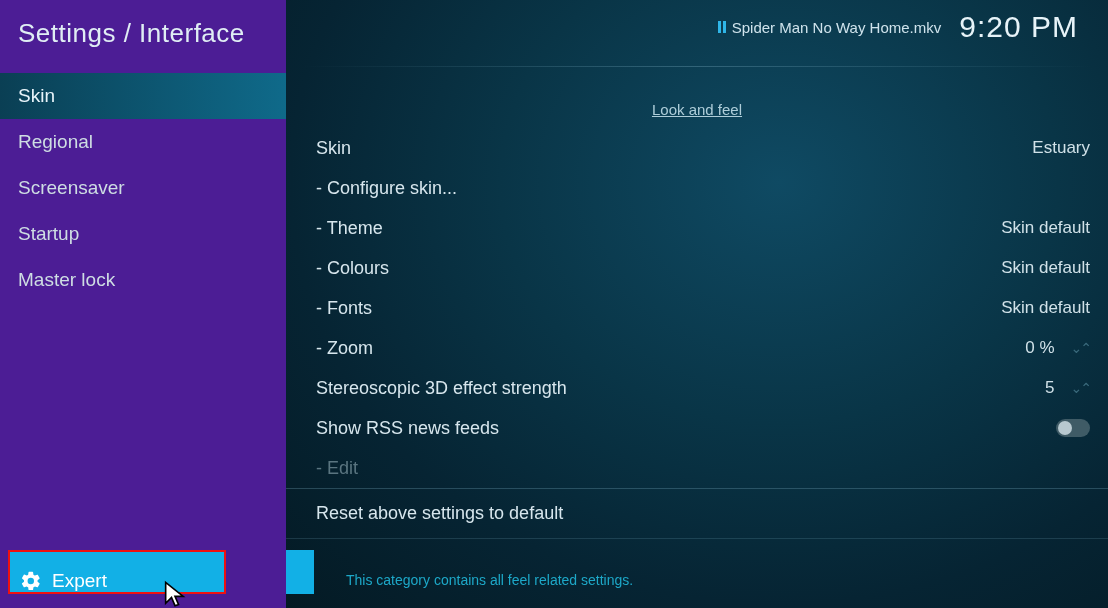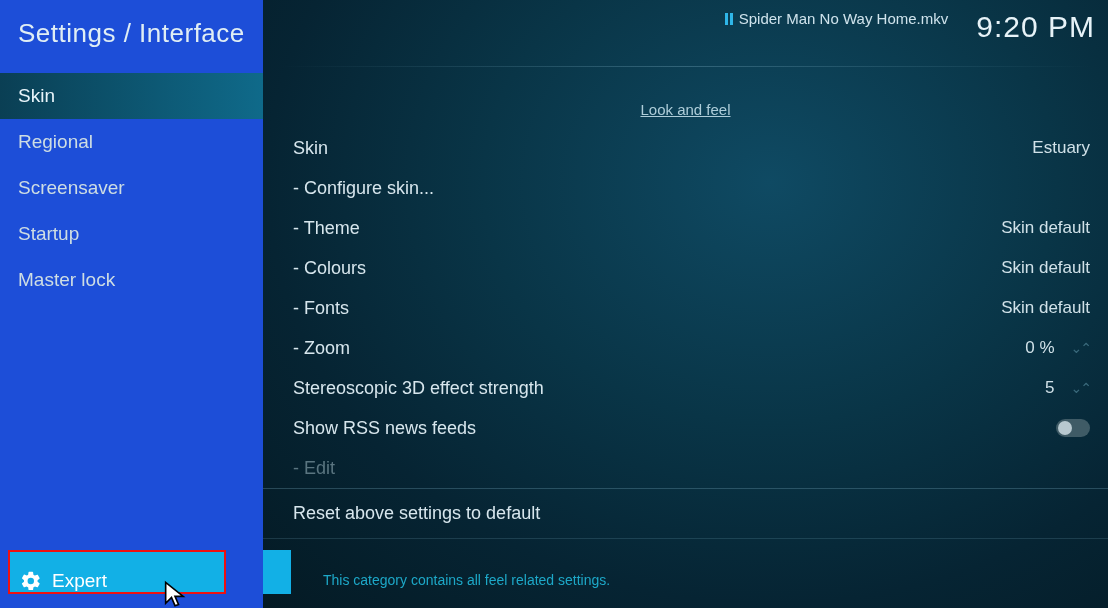--- a/index.html
+++ b/index.html
@@ -3,23 +3,23 @@
 <meta charset="utf-8">
 <style>
   * { margin: 0; padding: 0; box-sizing: border-box; }
   html, body { width: 1108px; height: 608px; overflow: hidden; font-family: Arial, sans-serif; }
   body {
     background: #000;
     display: flex;
     color: #d8e6ec;
   }
   .sidebar {
-    width: 263px;
+    width: 286px;
     height: 100%;
-    background: #1d4ed8;
+    background: #4c1d95;
     display: flex;
     flex-direction: column;
     position: relative;
   }
   .header-title {
     font-size: 26px;
     font-weight: 300;
     color: #e0eef4;
     padding: 18px 18px 24px 18px;
     letter-spacing: 0.5px;
@@ -64,23 +64,23 @@
     flex: 1;
     height: 100%;
     background: radial-gradient(ellipse at 60% 30%, #0f4a63 0%, #093547 40%, #062433 70%, #041a24 100%);
     position: relative;
     display: flex;
     flex-direction: column;
   }
   .topbar {
     display: flex;
     justify-content: flex-end;
-    align-items: flex-start;
-    padding: 10px 13px 0 0;
-    gap: 28px;
+    align-items: center;
+    padding: 10px 30px 0 0;
+    gap: 18px;
   }
   .now-playing {
     display: flex;
     align-items: center;
     gap: 6px;
     color: #cfe3ec;
     font-size: 15px;
   }
   .pause-bars { display:inline-flex; gap:2px; }
   .pause-bars span { width:3px; height:12px; background:#2fb6e8; display:block; }

